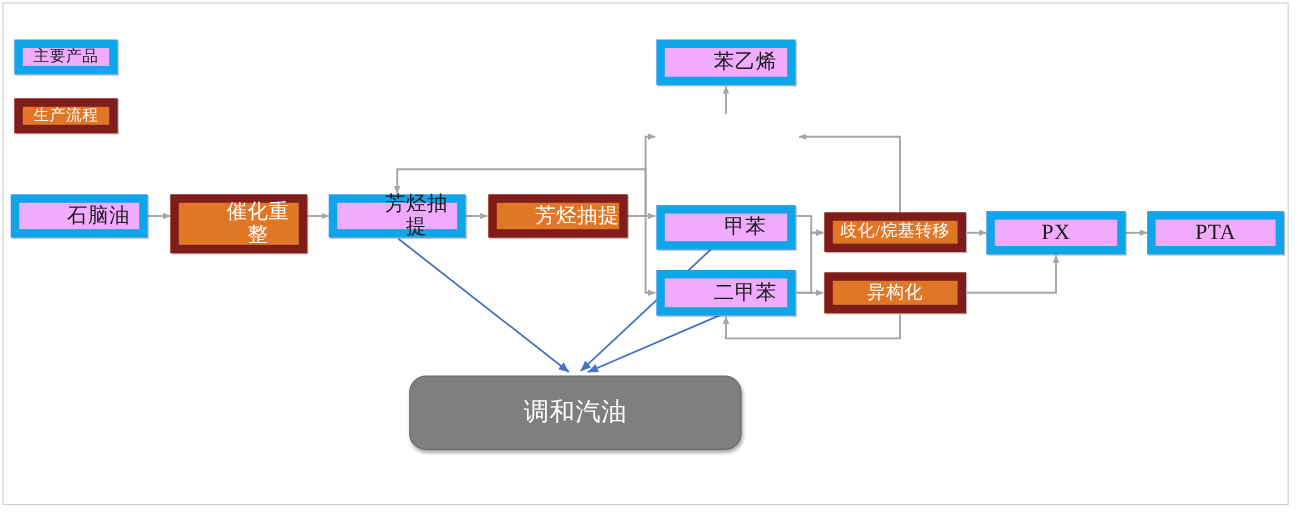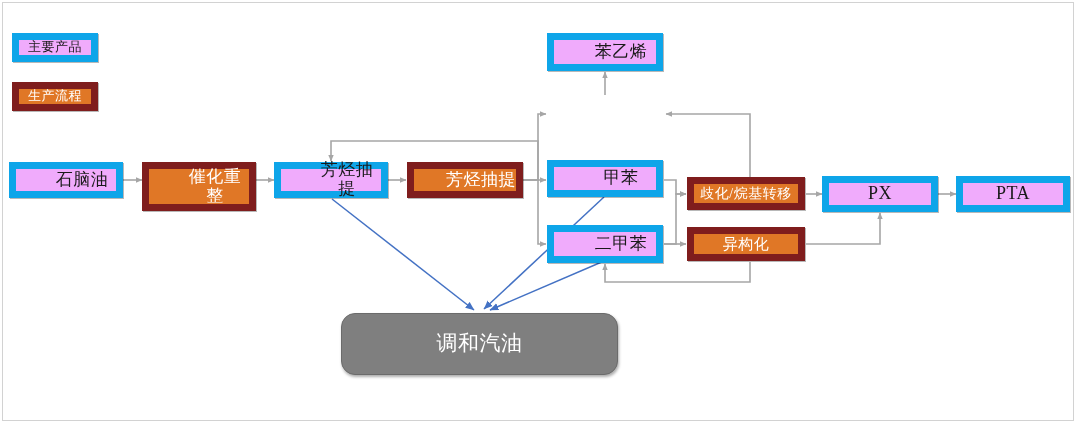--- a/index.html
+++ b/index.html
@@ -70,21 +70,21 @@
 
   <div class="node white legend" style="left:12px;top:33px;width:86px;height:29px;">主要产品</div>
   <div class="node orange legend" style="left:12px;top:82px;width:86px;height:29px;">生产流程</div>
 
   <div class="node white cn" style="left:9px;top:162px;width:114px;height:36px;">石脑油</div>
   <div class="node orange cn" style="left:142px;top:162px;width:114px;height:49px;">催化重整</div>
   <div class="node white cn" style="left:274px;top:162px;width:114px;height:36px;">芳烃抽提</div>
   <div class="node orange cn" style="left:407px;top:162px;width:116px;height:36px;">芳烃抽提</div>
 
   <div class="node white cn" style="left:547px;top:33px;width:116px;height:38px;">苯乙烯</div>
-  <div class="node white cn" style="left:547px;top:160px;width:116px;height:37px;">甲苯</div>
+  <div class="node white cn" style="left:547px;top:171px;width:116px;height:37px;">甲苯</div>
   <div class="node orange cn-xs" style="left:687px;top:177px;width:118px;height:33px;">歧化/烷基转移</div>
 
   <div class="node white cn" style="left:547px;top:225px;width:116px;height:38px;">二甲苯</div>
   <div class="node orange cn-sm" style="left:687px;top:227px;width:118px;height:34px;">异构化</div>
 
   <div class="node white latin" style="left:822px;top:176px;width:116px;height:36px;">PX</div>
   <div class="node white latin" style="left:956px;top:176px;width:114px;height:36px;">PTA</div>
 
   <div class="node gray big" style="left:341px;top:313px;width:277px;height:62px;">调和汽油</div>
 </div>

